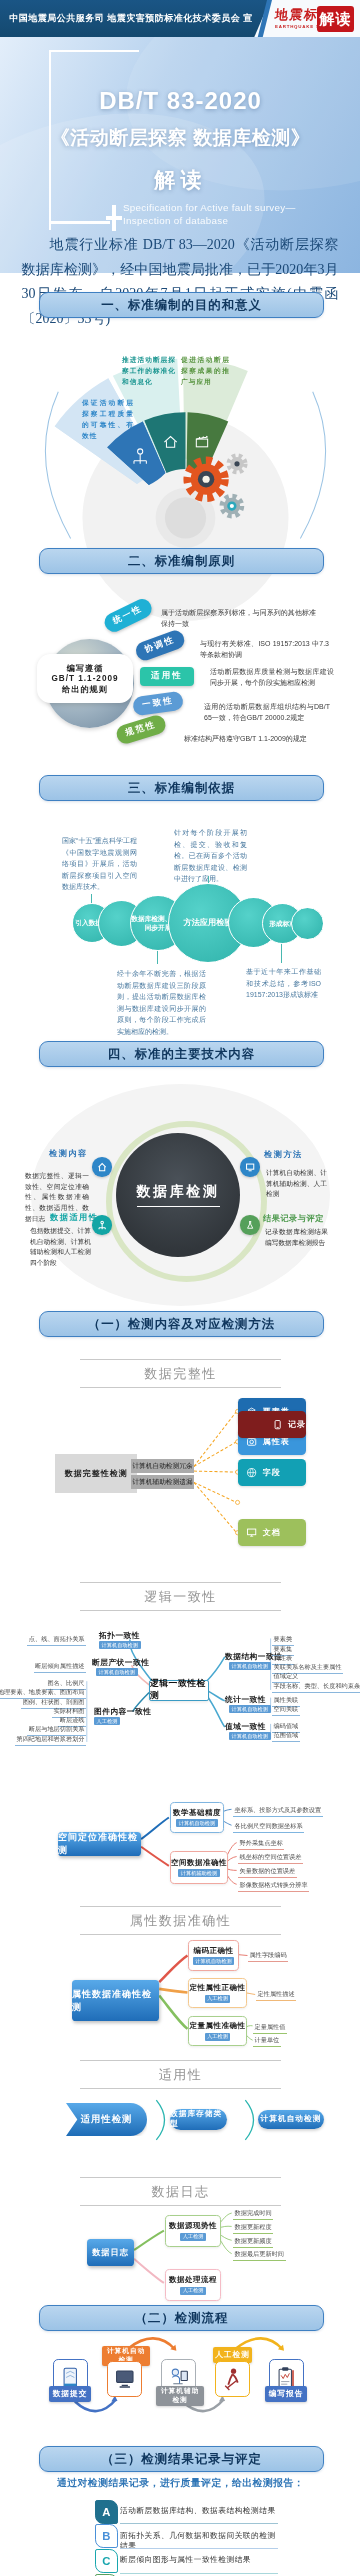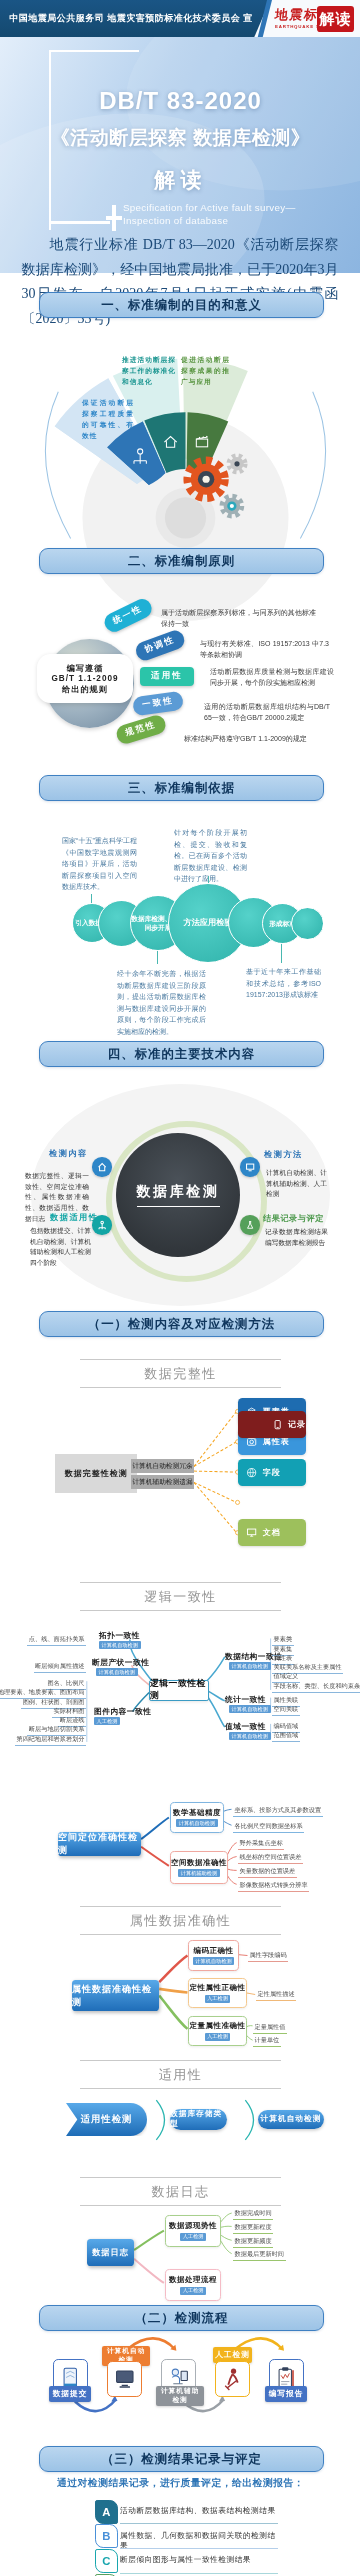--- a/index.html
+++ b/index.html
@@ -369,21 +369,21 @@
     <g fill="none">
       <path d="M8,92 C 30,70 45,52 63,40" stroke="#e0574a" stroke-width="5"></path>
       <path d="M8,105 C 30,108 45,110 63,112" stroke="#f0a048" stroke-width="5"></path>
       <path d="M8,118 C 30,145 45,168 63,183" stroke="#85c060" stroke-width="5"></path>
       <path d="M159,38 L180,40" stroke="#e0574a" stroke-width="1.5"></path>
       <path d="M173,112 L195,116" stroke="#f0a048" stroke-width="1.5"></path>
       <path d="M173,182 C 180,177 185,176 190,177" stroke="#85c060" stroke-width="1.5"></path>
       <path d="M173,190 C 180,198 185,203 190,205" stroke="#85c060" stroke-width="1.5"></path>
     </g>
   </svg>
-  <div class="blueroot" style="left:72px;top:1980px;width:87px;height:31px;">属性数据准确性检测</div>
+  <div class="blueroot" style="left:72px;top:1980px;width:87px;height:41px;">属性数据准确性检测</div>
   <div class="bbox bc-red" style="left:188px;top:1940px;width:49px;height:29px;">
     <span class="bname">编码正确性</span>
     <span class="btag">计算机自动检测</span>
   </div>
   <div class="lf r" style="left:248px;top:1951px;">属性字段编码</div>
   <div class="bbox bc-orange" style="left:188px;top:1978px;width:57px;height:28px;">
     <span class="bname">定性属性正确性</span>
     <span class="btag">人工检测</span>
   </div>
   <div class="lf o" style="left:256px;top:1990px;">定性属性描述</div>
@@ -487,21 +487,21 @@
   <div class="flbl" style="left:265px;top:2386px;width:42px;height:15.5px;background:#4472c4;font-size:7.7px;">编写报告</div>
 
   <div class="hdr" style="top:2446px;">（三）检测结果记录与评定</div>
   <div class="abs" style="left:0;top:2477px;width:361px;text-align:center;font-size:9.8px;font-weight:bold;color:#2e75b6;letter-spacing:0.5px;">通过对检测结果记录，进行质量评定，给出检测报告：</div>
 
   <div class="rlet" style="top:2500px;border-color:#20708e;background:#20708e;color:#fff;">A</div>
   <div class="rtxt" style="top:2506px;">活动断层数据库结构、数据表结构检测结果</div>
   <div class="rline" style="top:2523px;background:#9ec4d4;"></div>
 
   <div class="rlet" style="top:2524px;border-color:#4a90d8;color:#4a90d8;">B</div>
-  <div class="rtxt" style="top:2531px;">属性数据、几何数据和数据间关联的检测结果</div>
+  <div class="rtxt" style="top:2531px;">面拓扑关系、几何数据和数据间关联的检测结果</div>
   <div class="rline" style="top:2548px;background:#b5cfea;"></div>
 
   <div class="rlet" style="top:2549px;border-color:#18a6ae;color:#18a6ae;">C</div>
   <div class="rtxt" style="top:2555px;">断层倾向图形与属性一致性检测结果</div>
   <div class="rline" style="top:2573px;background:#a8d8dc;"></div>
 
   <div class="rlet" style="top:2574px;border-color:#57a05c;color:#57a05c;">D</div>
 
 </div>
 

